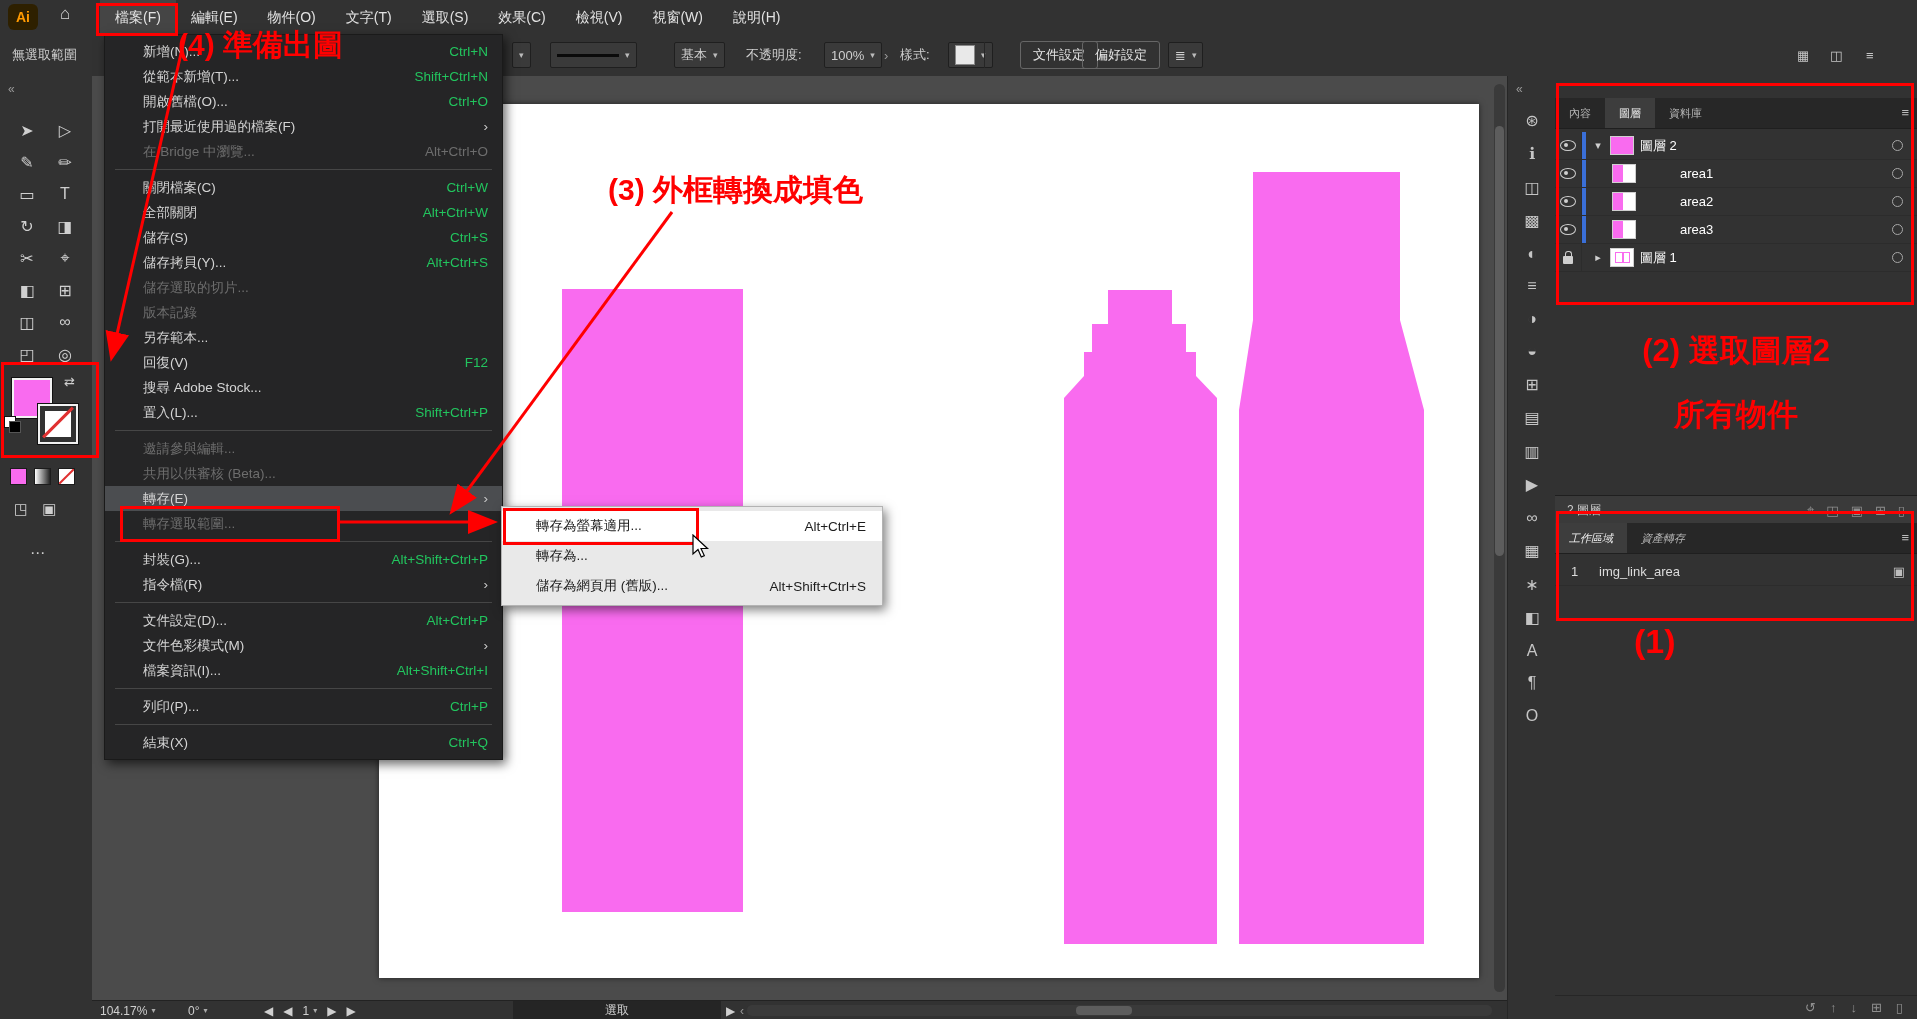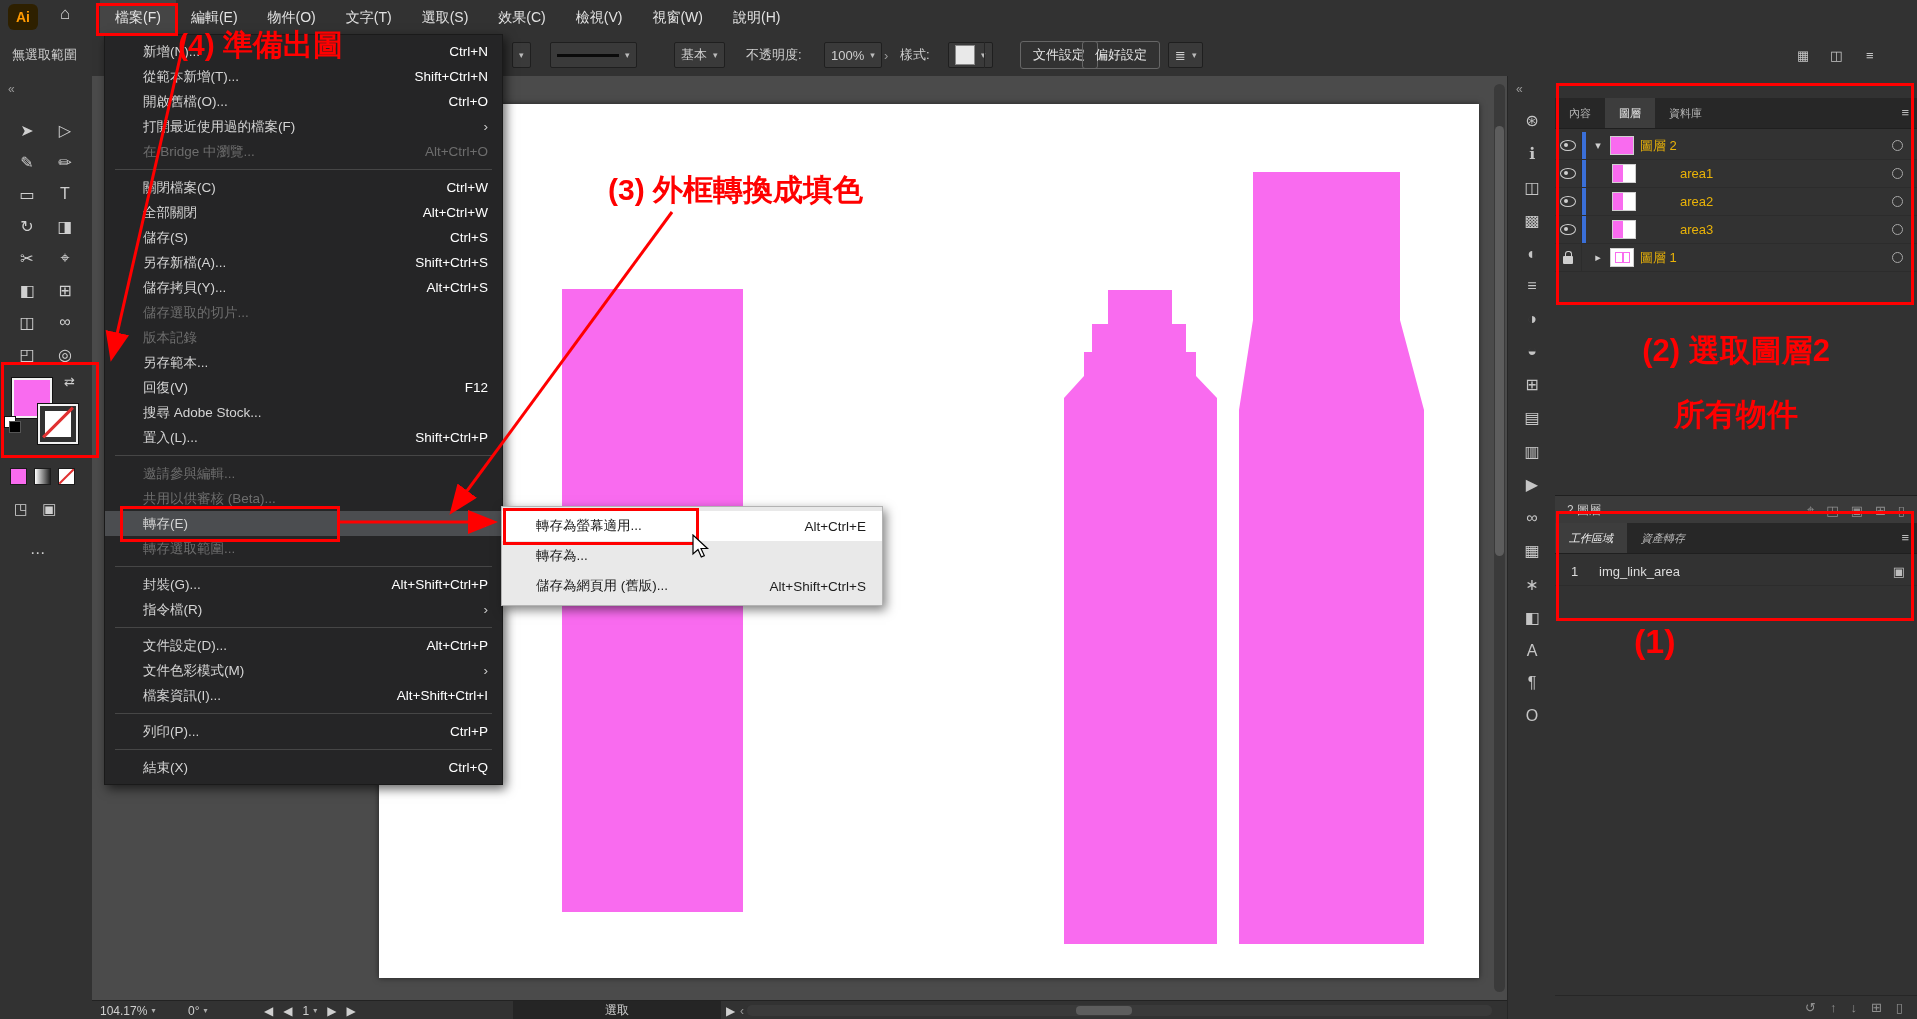--- a/index.html
+++ b/index.html
@@ -72,21 +72,21 @@
   .selbar.on{background:var(--selblue);}
   .lcontent{display:flex;align-items:center;gap:6px;margin-left:6px;flex:1;}
   .lcontent.child{margin-left:26px;gap:44px;}
   .chev{width:12px;color:#cfcfcf;font-size:11px;text-align:center;}
   .thumb{width:22px;height:17px;background:#fff;border:1px solid #cfcfcf;flex:0 0 22px;}
   .thumb.solid{background:var(--magenta);}
   .thumb.half{background:linear-gradient(90deg,var(--magenta) 0 45%,#fff 45%);}
   .thumb.art{position:relative;}
   .thumb.art::after{content:"";position:absolute;left:4px;top:3px;width:6px;height:9px;border:1px solid var(--magenta);}
   .thumb.art::before{content:"";position:absolute;right:3px;top:3px;width:5px;height:9px;border:1px solid var(--magenta);}
-  .lname{font-size:13px;color:#eab308;white-space:nowrap;}
+  .lname{font-size:13px;color:#ffffff;white-space:nowrap;}
   .target{width:9px;height:9px;border:1px solid #a8a8a8;border-radius:50%;margin-right:14px;}
   .lfooter{position:absolute;left:0;top:419px;width:362px;height:28px;background:#3a3a3a;border-top:1px solid #1f1f1f;display:flex;align-items:center;font-size:12px;color:#cfcfcf;}
   .lfooter .txt{margin-left:12px;flex:1;}
   .lfooter .fic{margin-right:12px;color:#8f8f8f;font-size:13px;}
   .abrow{position:absolute;left:0;top:481px;width:362px;height:28px;display:flex;align-items:center;border-bottom:1px solid #2c2c2c;font-size:13px;color:#dcdcdc;}
   .abrow .num{margin-left:16px;width:28px;}
   .abrow .nm{flex:1;}
   .abrow .aic{margin-right:12px;color:#bdbdbd;font-size:13px;}
   .pfooter{position:absolute;left:0;bottom:0;width:362px;height:24px;background:#323232;border-top:1px solid #262626;display:flex;align-items:center;justify-content:flex-end;gap:14px;padding-right:14px;box-sizing:border-box;color:#8f8f8f;font-size:13px;}
   
@@ -94,21 +94,21 @@
   .sb{position:absolute;top:0;height:19px;display:flex;align-items:center;gap:4px;}
   .sb-caret{font-size:8px;color:#aaa;}
   .mode-strip{position:absolute;left:421px;top:0;width:208px;height:19px;background:#252525;display:flex;align-items:center;justify-content:center;}
   .hscroll{position:absolute;left:655px;top:4px;width:745px;height:11px;background:#3a3a3a;border-radius:5px;}
   .hthumb{position:absolute;left:329px;top:1px;width:56px;height:9px;background:#5d5d5d;border-radius:4px;}
   
   .menu{position:absolute;left:104px;top:34px;width:397px;background:#252526;border:1px solid #1a1a1a;
         box-shadow:3px 4px 10px rgba(0,0,0,.6);padding:4px 0;z-index:50;}
   .mi{height:25px;display:flex;align-items:center;padding:0 14px 0 38px;font-size:13.5px;color:#d4d4d4;}
   .mi .lbl{flex:1;white-space:nowrap;}
-  .mi .sc{color:#ffffff;margin-left:20px;white-space:nowrap;}
+  .mi .sc{color:#22c55e;margin-left:20px;white-space:nowrap;}
   .mi .arr{margin-left:20px;color:#c9c9c9;}
   .mi.dis,.mi.dis .sc{color:#6d6d6d;}
   .mi.hl{background:#4b4d50;}
   .msep{height:1px;background:#464646;margin:5px 10px;}
   .submenu{position:absolute;left:501px;top:506px;width:380px;background:#e9e9e9;border:1px solid #b3b3b3;
            box-shadow:3px 4px 10px rgba(0,0,0,.5);padding:4px 0;z-index:55;}
   .smi{height:30px;display:flex;align-items:center;padding:0 16px 0 34px;font-size:13.5px;color:#1c1c1c;}
   .smi .lbl{flex:1;}
   .smi .sc{margin-left:20px;}
   .smi.hl{background:#ffffff;}
@@ -420,24 +420,20 @@
         <span class="lbl">關閉檔案(C)</span>
         <span class="sc">Ctrl+W</span>
       </div>
       <div class="mi">
         <span class="lbl">全部關閉</span>
         <span class="sc">Alt+Ctrl+W</span>
       </div>
       <div class="mi">
         <span class="lbl">儲存(S)</span>
         <span class="sc">Ctrl+S</span>
-      </div>
-      <div class="mi">
-        <span class="lbl">另存新檔(A)...</span>
-        <span class="sc">Shift+Ctrl+S</span>
       </div>
       <div class="mi">
         <span class="lbl">儲存拷貝(Y)...</span>
         <span class="sc">Alt+Ctrl+S</span>
       </div>
       <div class="mi dis">
         <span class="lbl">儲存選取的切片...</span>
       </div>
       <div class="mi dis">
         <span class="lbl">版本記錄</span>

